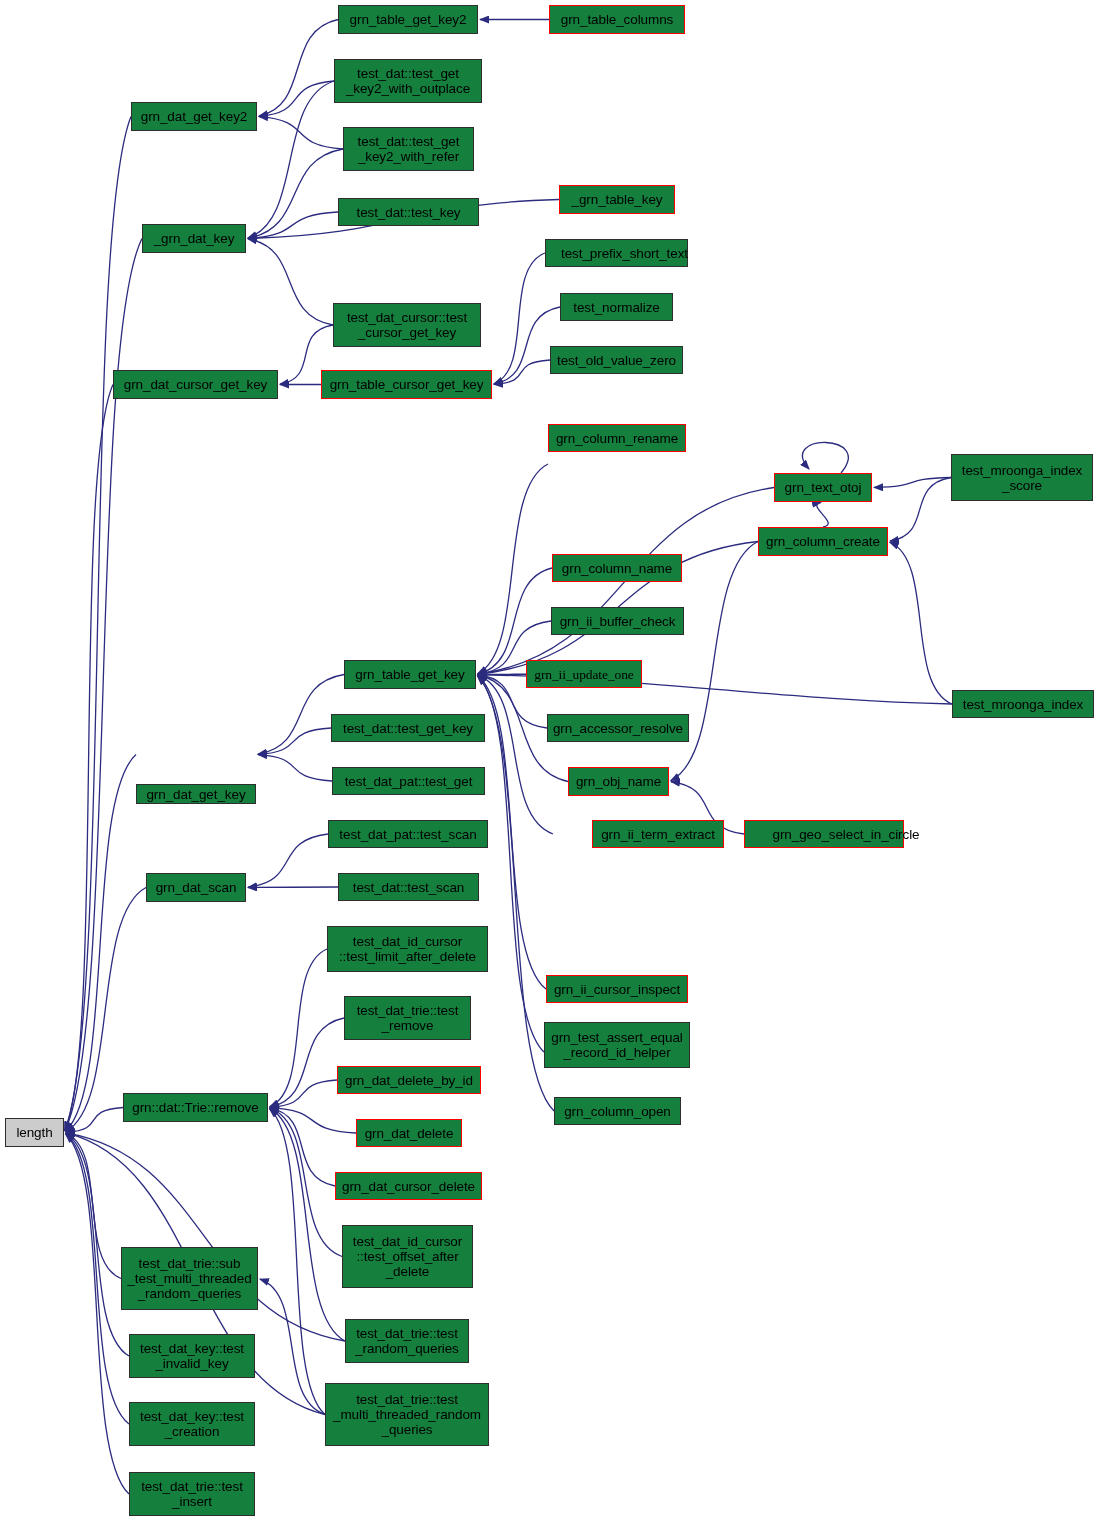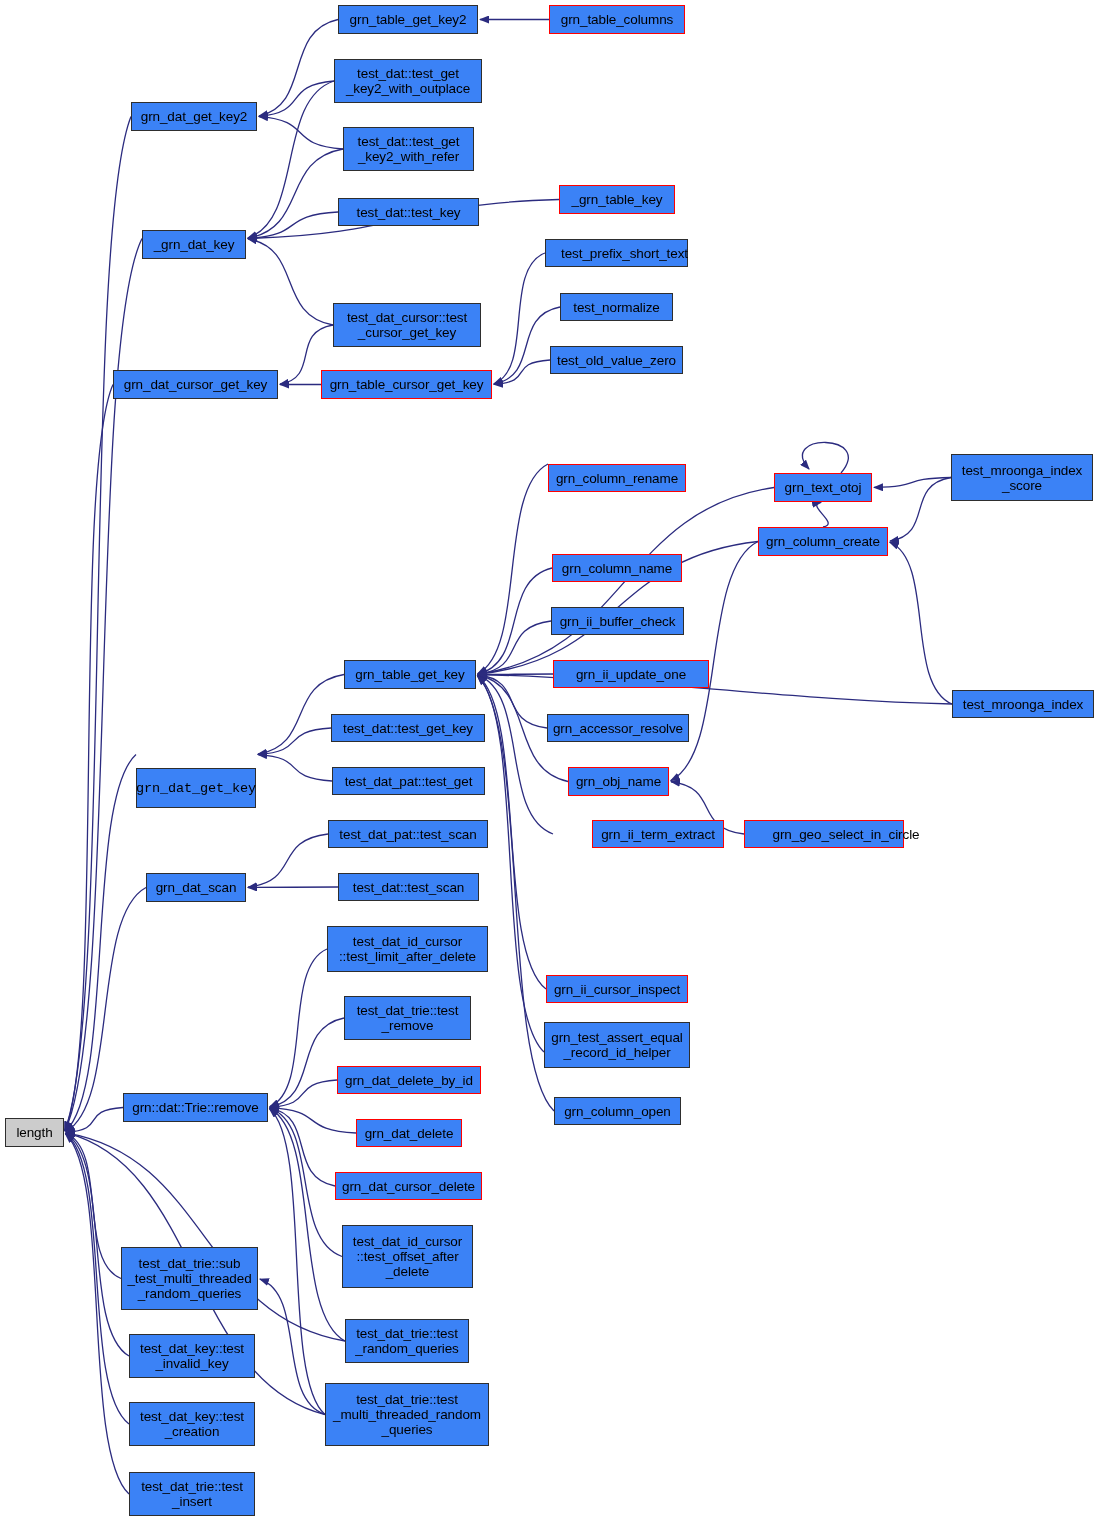--- a/index.html
+++ b/index.html
@@ -1,20 +1,20 @@
 <!DOCTYPE html>
 <html><head>
 <meta charset="utf-8">
 <style>
   html,body{margin:0;padding:0;background:#ffffff;}
   #canvas{position:relative;width:1099px;height:1524px;background:#ffffff;
           font-family:"Liberation Sans","DejaVu Sans",sans-serif;overflow:hidden;}
   svg#edges{position:absolute;left:0;top:0;width:1099px;height:1524px;}
   .node{position:absolute;box-sizing:border-box;display:flex;align-items:center;
-        justify-content:center;text-align:center;background:#3b82f6;
+        justify-content:center;text-align:center;background:#15803d;
         border:1px solid #2e2e2e;font-size:13.5px;color:#000000;line-height:15px;
         white-space:pre;letter-spacing:-0.1px;}
   .node.red{border-color:#ff0000;}
   .node.filled{background:#cccccc;border-color:#2e2e2e;}
 </style>
 </head>
 <body>
 
 <div id="canvas">
   <svg id="edges" xmlns="http://www.w3.org/2000/svg">
@@ -89,41 +89,41 @@
   <div id="node-layer">
       <div class="node" style="left: 338px; top: 5px; width: 140px; height: 29px;">grn_table_get_key2</div>
       <div class="node red" style="left: 549px; top: 5px; width: 136px; height: 29px;">grn_table_columns</div>
       <div class="node" style="left: 334px; top: 59px; width: 148px; height: 44px;">test_dat::test_get
 _key2_with_outplace</div>
       <div class="node" style="left: 131px; top: 102px; width: 126px; height: 29px;">grn_dat_get_key2</div>
       <div class="node" style="left: 343px; top: 127px; width: 131px; height: 44px;">test_dat::test_get
 _key2_with_refer</div>
       <div class="node red" style="left: 559px; top: 185px; width: 116px; height: 29px;">_grn_table_key</div>
       <div class="node" style="left: 338px; top: 198px; width: 141px; height: 28px;">test_dat::test_key</div>
-      <div class="node" style="left: 142px; top: 224px; width: 104px; height: 29px; margin-top: 6px;">_grn_dat_key</div>
+      <div class="node" style="left: 142px; top: 224px; width: 104px; height: 29px;">_grn_dat_key</div>
       <div class="node" style="left: 545px; top: 239px; width: 143px; height: 28px; padding-left: 16px;">test_prefix_short_text</div>
       <div class="node" style="left: 333px; top: 303px; width: 148px; height: 44px;">test_dat_cursor::test
 _cursor_get_key</div>
       <div class="node" style="left: 560px; top: 293px; width: 113px; height: 28px;">test_normalize</div>
       <div class="node" style="left: 550px; top: 346px; width: 133px; height: 28px;">test_old_value_zero</div>
       <div class="node" style="left: 113px; top: 370px; width: 165px; height: 29px;">grn_dat_cursor_get_key</div>
       <div class="node red" style="left: 321px; top: 370px; width: 171px; height: 29px;">grn_table_cursor_get_key</div>
-      <div class="node red" style="left: 548px; top: 464px; width: 138px; height: 28px;">grn_column_rename</div>
+      <div class="node red" style="left: 548px; top: 424px; width: 138px; height: 28px;">grn_column_rename</div>
       <div class="node red" style="left: 774px; top: 473px; width: 98px; height: 29px;">grn_text_otoj</div>
       <div class="node" style="left: 951px; top: 454px; width: 142px; height: 47px;">test_mroonga_index
 _score</div>
       <div class="node red" style="left: 758px; top: 527px; width: 130px; height: 29px;">grn_column_create</div>
       <div class="node red" style="left: 552px; top: 554px; width: 130px; height: 28px;">grn_column_name</div>
       <div class="node" style="left: 551px; top: 607px; width: 133px; height: 28px;">grn_ii_buffer_check</div>
       <div class="node" style="left: 344px; top: 660px; width: 132px; height: 29px;">grn_table_get_key</div>
-      <div class="node red" style="left: 553px; top: 660px; width: 156px; height: 28px;">grn_ii_update_one</div>
+      <div class="node red" style="left: 526px; top: 660px; width: 116px; height: 28px; font-family: Liberation Serif, serif;">grn_ii_update_one</div>
       <div class="node" style="left: 952px; top: 690px; width: 142px; height: 28px;">test_mroonga_index</div>
       <div class="node" style="left: 547px; top: 714px; width: 142px; height: 28px;">grn_accessor_resolve</div>
       <div class="node" style="left: 331px; top: 714px; width: 154px; height: 28px;">test_dat::test_get_key</div>
-      <div class="node" style="left: 136px; top: 768px; width: 120px; height: 40px; font-family: Liberation Mono, monospace;">grn_dat_get_key</div>
+      <div class="node" style="left: 136px; top: 784px; width: 120px; height: 20px;">grn_dat_get_key</div>
       <div class="node red" style="left: 568px; top: 767px; width: 101px; height: 29px;">grn_obj_name</div>
       <div class="node" style="left: 332px; top: 767px; width: 153px; height: 28px;">test_dat_pat::test_get</div>
       <div class="node red" style="left: 553px; top: 820px; width: 132px; height: 28px; margin-left: 39px;">grn_ii_term_extract</div>
       <div class="node red" style="left: 744px; top: 820px; width: 160px; height: 28px; padding-left: 44px;">grn_geo_select_in_circle</div>
       <div class="node" style="left: 328px; top: 820px; width: 160px; height: 28px;">test_dat_pat::test_scan</div>
       <div class="node" style="left: 146px; top: 873px; width: 100px; height: 29px;">grn_dat_scan</div>
       <div class="node" style="left: 338px; top: 873px; width: 141px; height: 28px;">test_dat::test_scan</div>
       <div class="node" style="left: 327px; top: 926px; width: 161px; height: 46px;">test_dat_id_cursor
 ::test_limit_after_delete</div>
       <div class="node red" style="left: 546px; top: 975px; width: 142px; height: 28px;">grn_ii_cursor_inspect</div>

